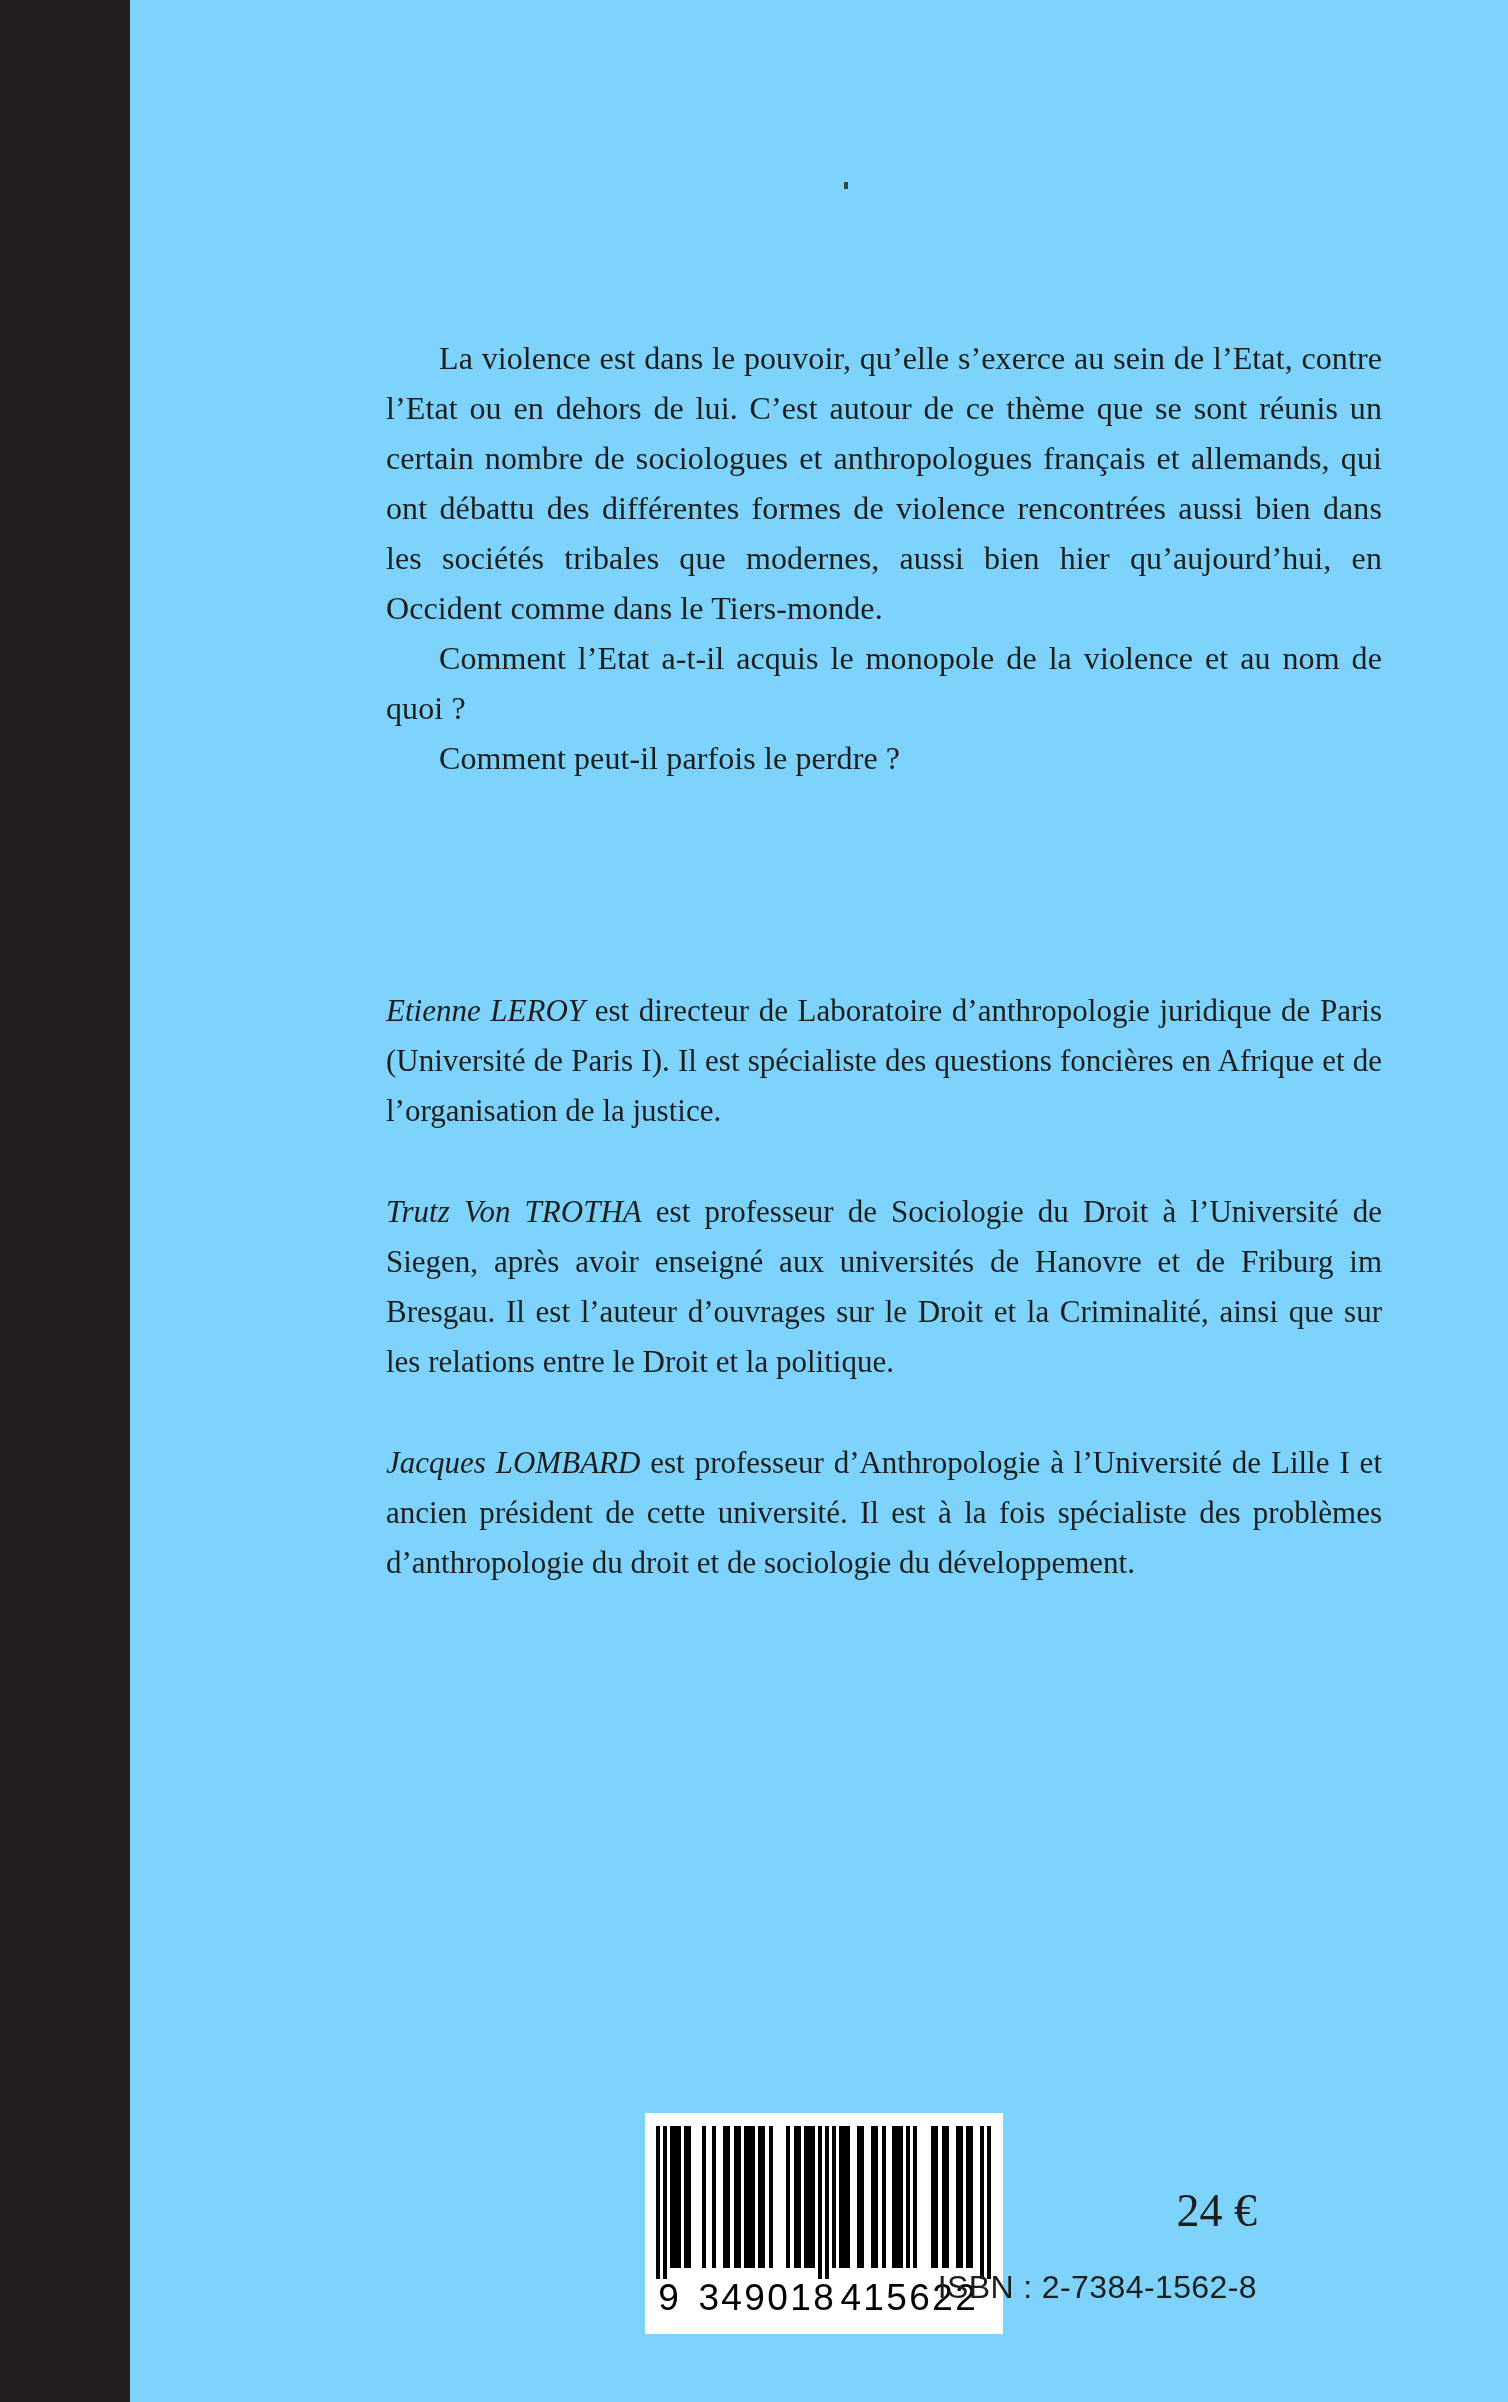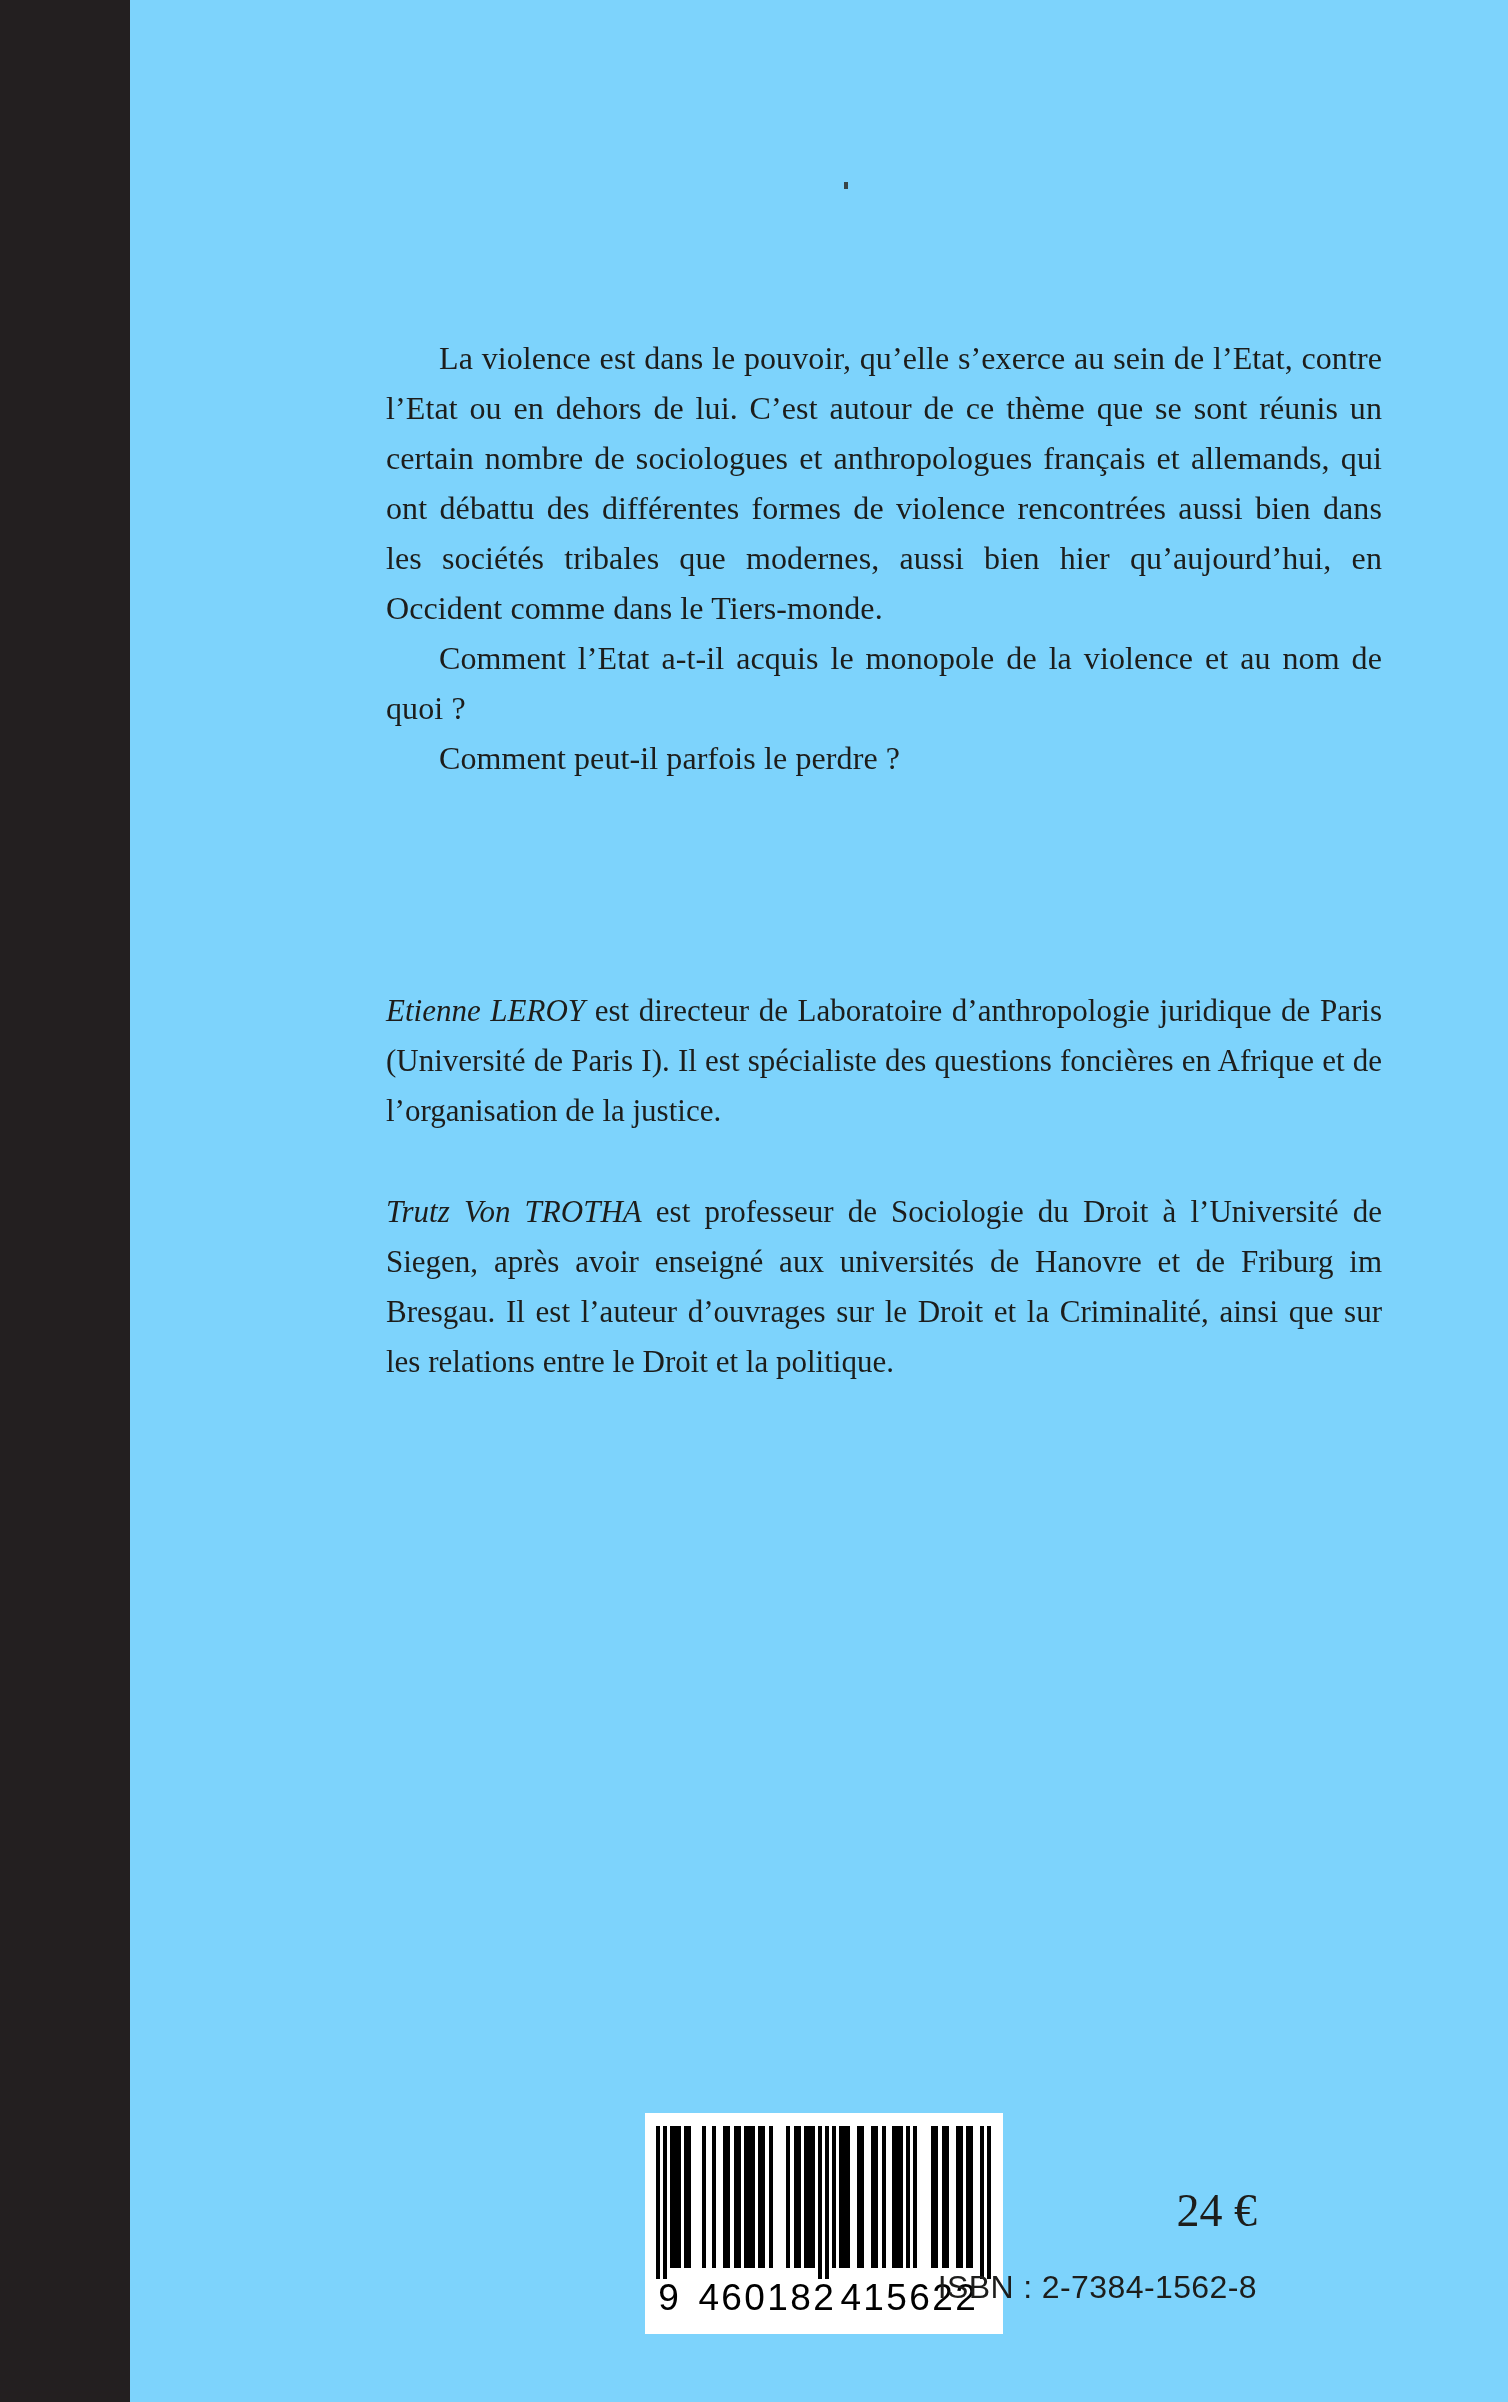--- a/index.html
+++ b/index.html
@@ -179,20 +179,21 @@
 
       <div id="blurb">
         <p class="blurb-para">La violence est dans le pouvoir, qu’elle s’exerce au sein de l’Etat, contre l’Etat ou en dehors de lui. C’est autour de ce thème que se sont réunis un certain nombre de sociologues et anthropologues français et allemands, qui ont débattu des différentes formes de violence rencontrées aussi bien dans les sociétés tribales que modernes, aussi bien hier qu’aujourd’hui, en Occident comme dans le Tiers-monde.</p>
         <p class="blurb-para">Comment l’Etat a-t-il acquis le monopole de la violence et au nom de quoi ?</p>
         <p class="blurb-para">Comment peut-il parfois le perdre ?</p>
       </div>
 
       <div id="bios">
         <p class="bio"><span class="bio-name">Etienne LEROY</span><span> est directeur de Laboratoire d’anthropologie juridique de Paris (Université de Paris I). Il est spécialiste des questions foncières en Afrique et de l’organisation de la justice.</span></p>
         <p class="bio"><span class="bio-name">Trutz Von TROTHA</span><span> est professeur de Sociologie du Droit à l’Université de Siegen, après avoir enseigné aux universités de Hanovre et de Friburg im Bresgau. Il est l’auteur d’ouvrages sur le Droit et la Criminalité, ainsi que sur les relations entre le Droit et la politique.</span></p>
+        <p class="bio"><span class="bio-name">Jacques LOMBARD</span><span> est professeur d’Anthropologie à l’Université de Lille I et ancien président de cette université. Il est à la fois spécialiste des problèmes d’anthropologie du droit et de sociologie du développement.</span></p>
       </div>
 
       <div id="barcode-block">
         <div id="barcode-bars">
             <span class="guard" style="left: 0px; width: 3.5px;"></span>
             <span class="guard" style="left: 7px; width: 3.5px;"></span>
             <span style="left: 14px; width: 10.6px;"></span>
             <span style="left: 28px; width: 7px;"></span>
             <span style="left: 46px; width: 3.5px;"></span>
             <span style="left: 56px; width: 3.5px;"></span>
@@ -216,21 +217,21 @@
             <span style="left: 257px; width: 3.5px;"></span>
             <span style="left: 275px; width: 7px;"></span>
             <span style="left: 286px; width: 7px;"></span>
             <span style="left: 300px; width: 7px;"></span>
             <span style="left: 310px; width: 7px;"></span>
             <span class="guard" style="left: 324px; width: 3.5px;"></span>
             <span class="guard" style="left: 331px; width: 3.5px;"></span>
           </div>
         <div id="barcode-digits">
           <span id="barcode-digit-lead">9</span>
-          <span id="barcode-digit-left">460182</span>
+          <span id="barcode-digit-left">349018</span>
           <span id="barcode-digit-right">415622</span>
         </div>
       </div>
 
       <div id="price">24 €</div>
       <div id="isbn">ISBN : 2-7384-1562-8</div>
 
     </div>
   </div>
 </div>

